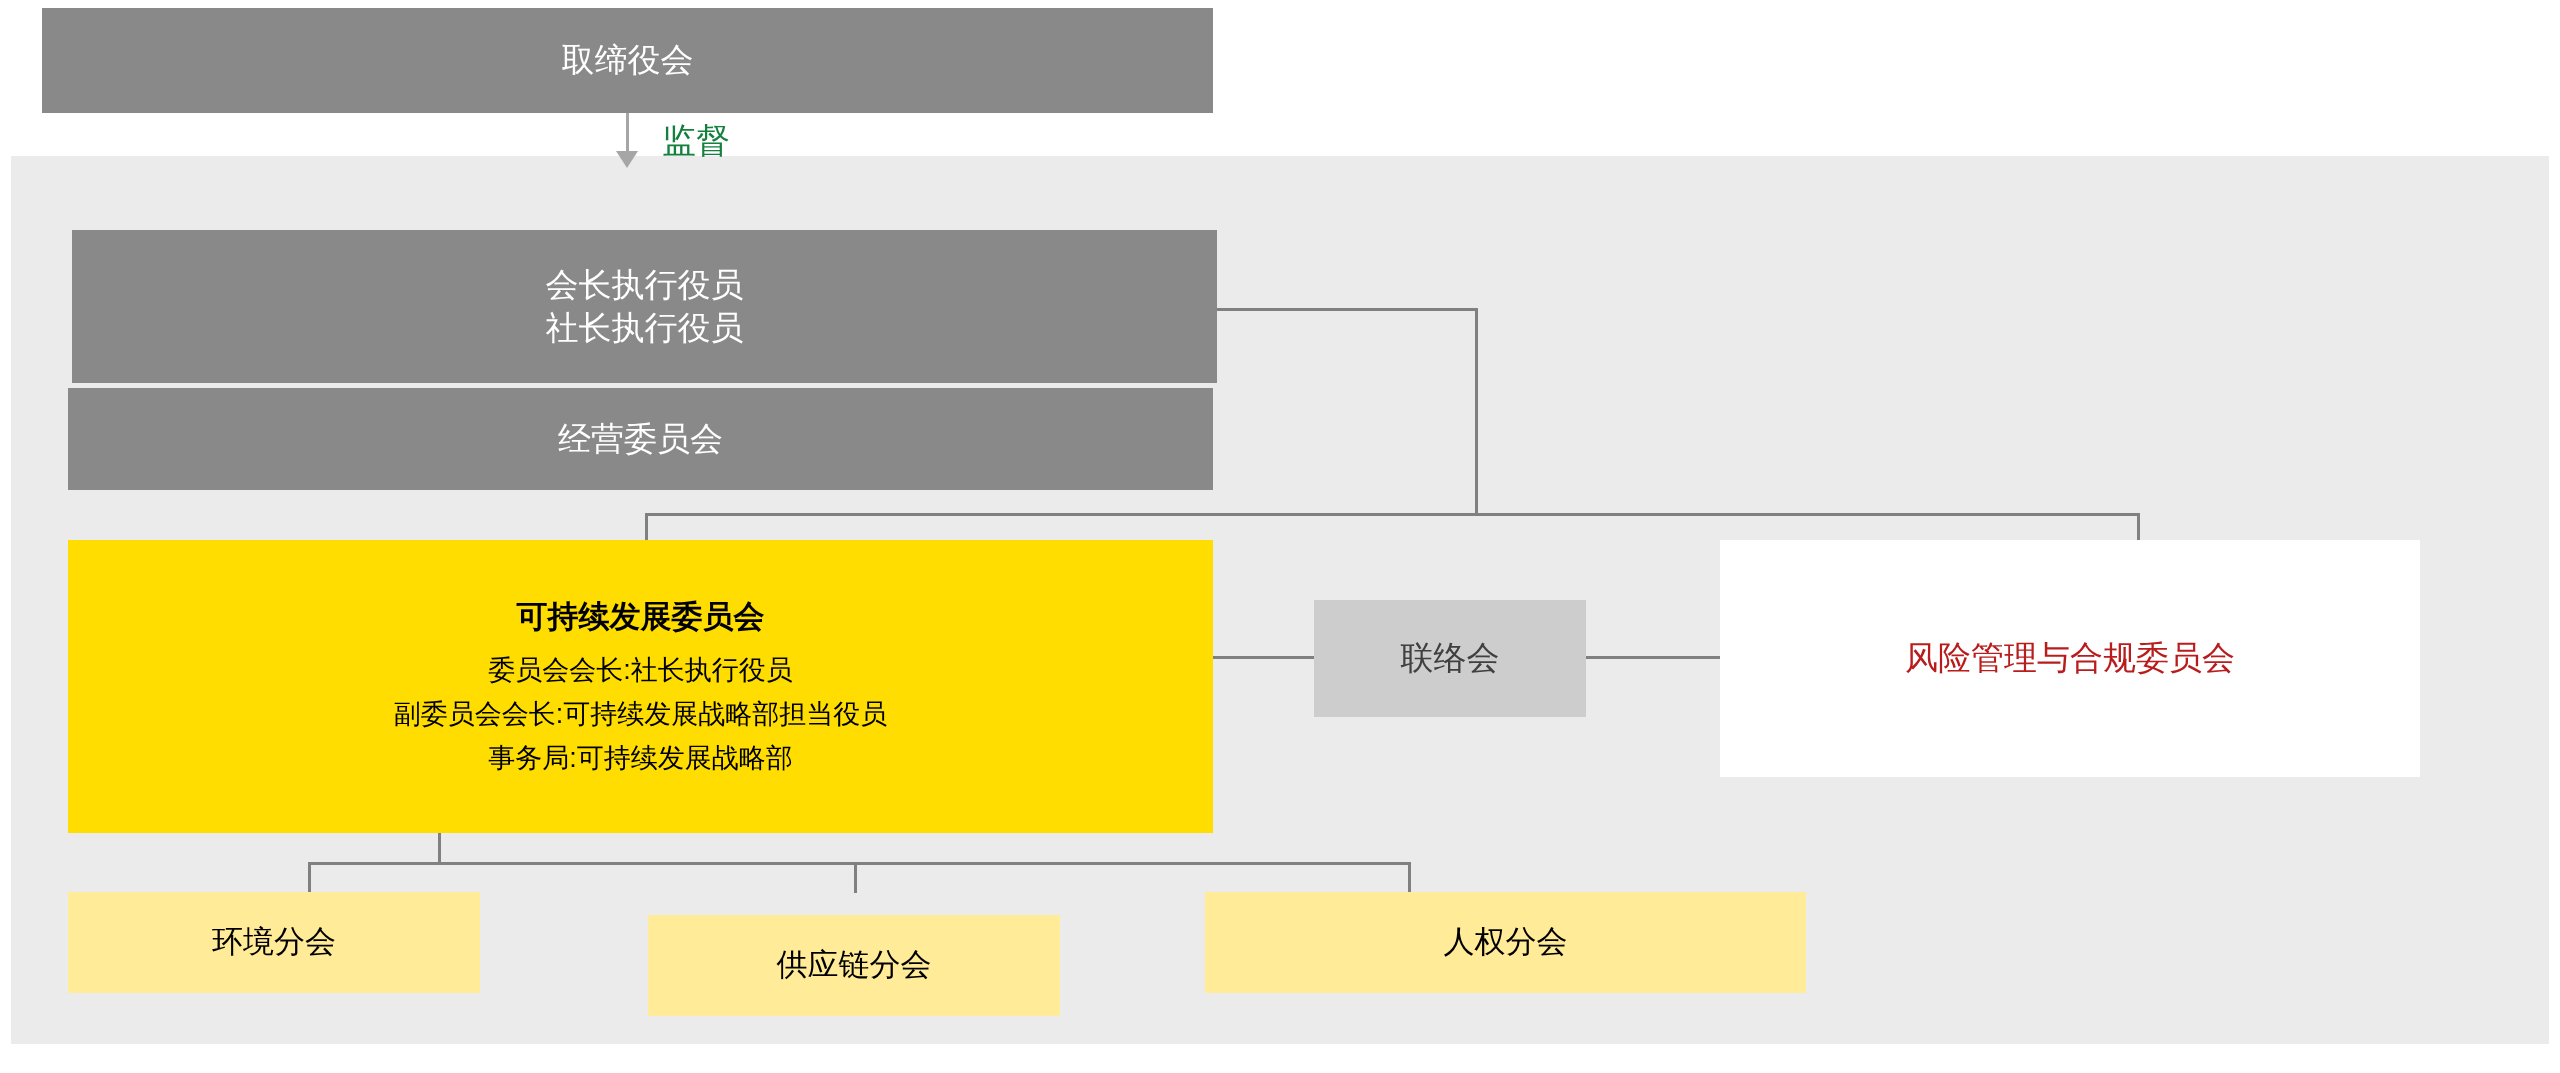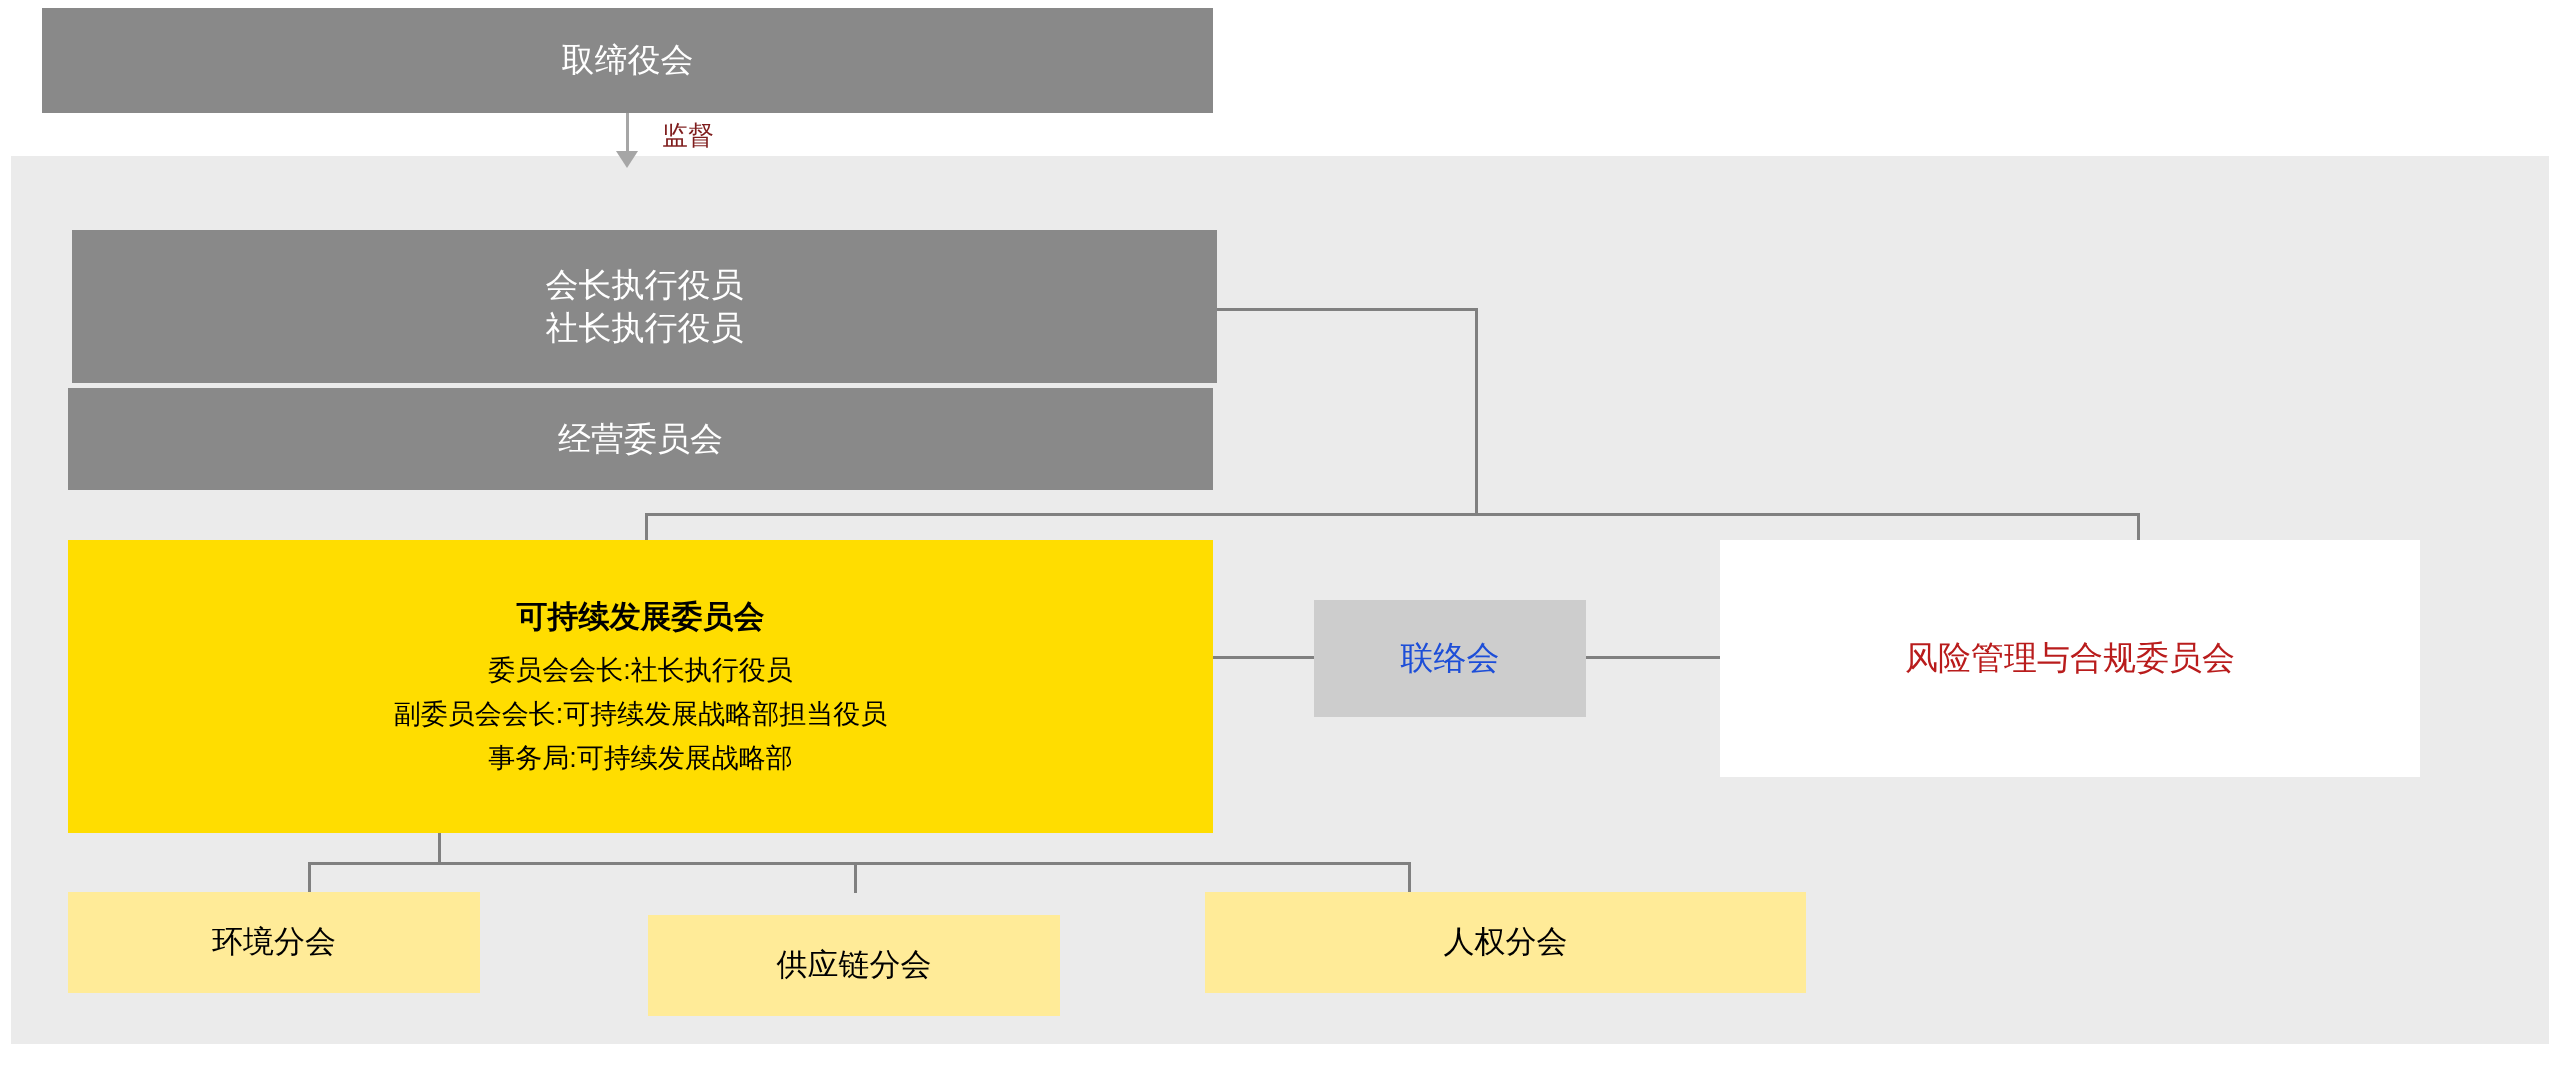--- a/index.html
+++ b/index.html
@@ -37,21 +37,21 @@
   .node-yellow {
     background: #ffdd00;
     color: #000000;
   }
   .node-lightyellow {
     background: #ffeb98;
     color: #000000;
   }
   .node-midgray {
     background: #cdcdcd;
-    color: #1d4ed8;
+    color: #404040;
   }
   .node-white {
     background: #ffffff;
     color: #b91c1c;
   }
 
   
   #panel {
     position: absolute;
     left: 11px;
@@ -82,22 +82,22 @@
     position: absolute;
     width: 0;
     height: 0;
     border-left: 11px solid transparent;
     border-right: 11px solid transparent;
     border-top: 17px solid #a6a6a6;
     z-index: 2;
   }
   .arrow-label {
     position: absolute;
-    font-size: 26px;
-    color: #7f1d1d;
+    font-size: 34px;
+    color: #15803d;
     white-space: nowrap;
     z-index: 4;
   }
 
   
   .t-lg   { font-size: 33px; }
   .t-md   { font-size: 31px; }
   .t-sm   { font-size: 27px; }
   .t-head { font-size: 31px; font-weight: bold; }
   .node-sub-wrap {

